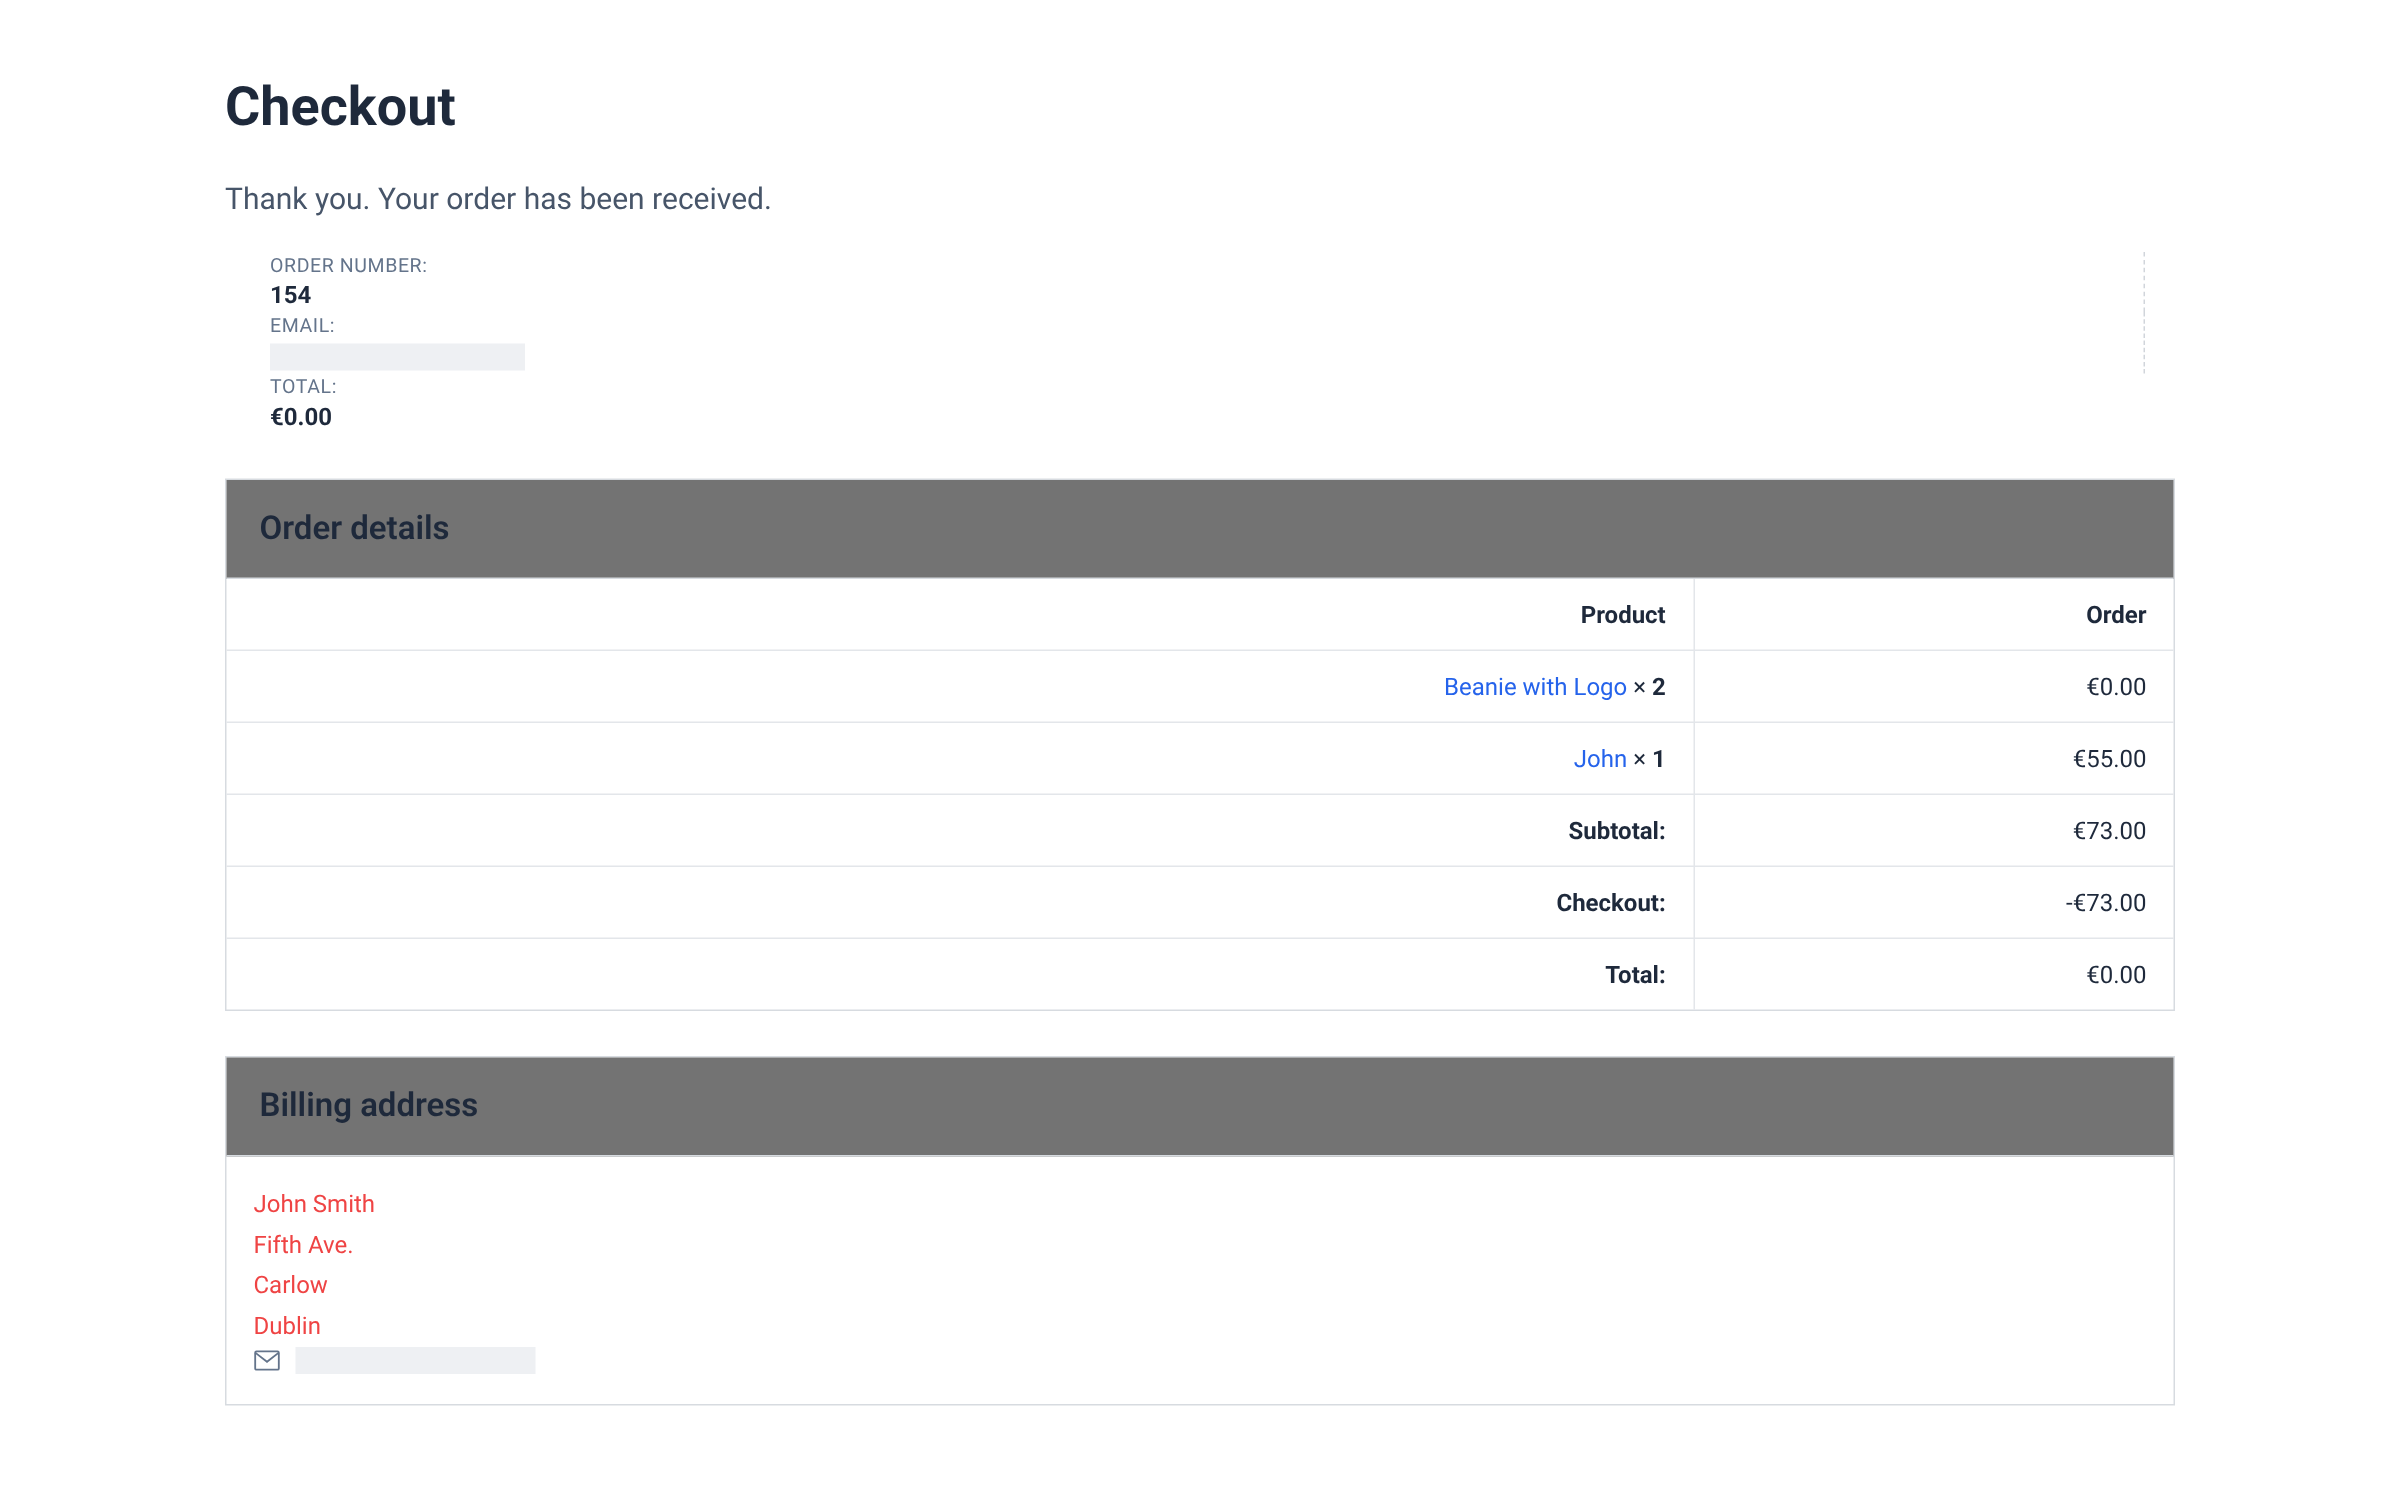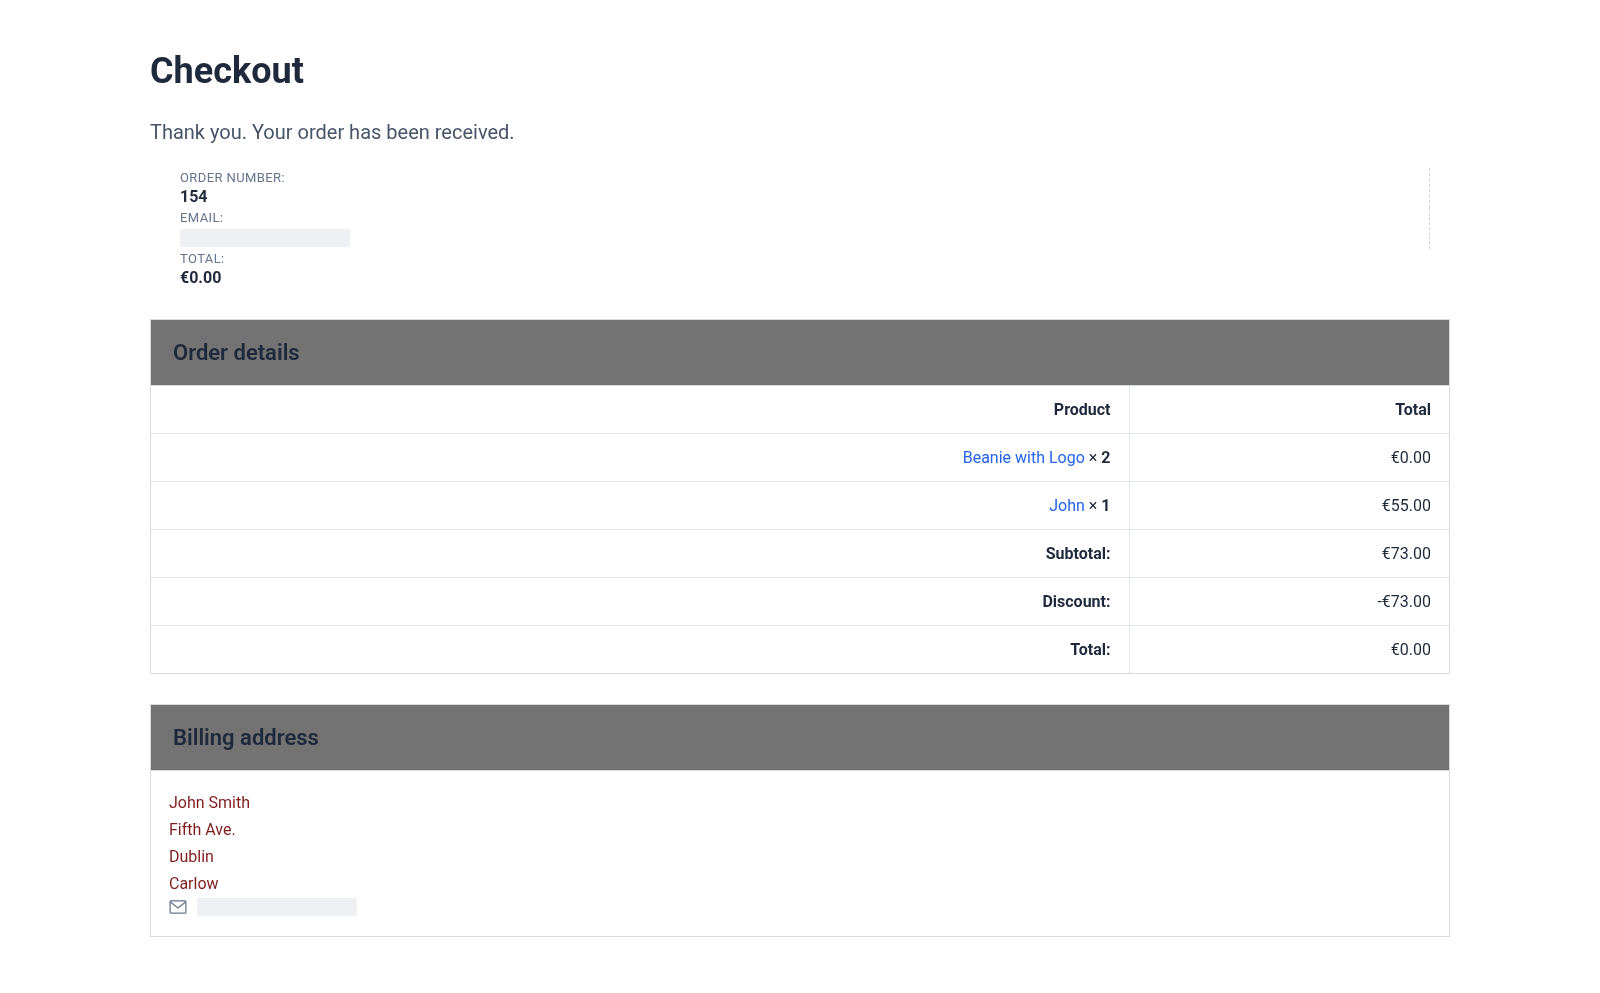--- a/index.html
+++ b/index.html
@@ -91,21 +91,21 @@
       text-decoration: none;
     }
     .qty {
       color: #1e293b;
     }
     .qty strong { font-weight: 700; }
     td.total-col, th.total-col { width: 320px; }
     .footer-label { font-weight: 700; color: #1e293b; }
     .billing-body {
       padding: 18px 18px 20px 18px;
-      color: #7f1d1d;
+      color: #ef4444;
       line-height: 1.7;
     }
     .mail-row { display: flex; align-items: center; gap: 10px; }
     .mail-icon {
       width: 18px; height: 14px;
       display: inline-block;
       position: relative;
     }
     .mail-icon svg { width: 18px; height: 14px; display: block; }
     .mail-redact {
@@ -135,21 +135,21 @@
     <div class="summary-value">€0.00</div>
   </div>
 </div>
 
 <div class="panel">
   <div class="panel-header">Order details</div>
   <table class="order-details">
     <thead>
       <tr>
         <th>Product</th>
-        <th class="total-col">Total</th>
+        <th class="total-col">Order</th>
       </tr>
     </thead>
     <tbody>
       <tr>
         <td>
           <a href="#" class="product-link">Beanie with Logo</a>
           <span class="qty"> × <strong>2</strong></span>
         </td>
         <td class="total-col">€0.00</td>
       </tr>
@@ -158,38 +158,38 @@
           <a href="#" class="product-link">John</a>
           <span class="qty"> × <strong>1</strong></span>
         </td>
         <td class="total-col">€55.00</td>
       </tr>
       <tr>
         <td class="footer-label">Subtotal:</td>
         <td class="total-col">€73.00</td>
       </tr>
       <tr>
-        <td class="footer-label">Discount:</td>
+        <td class="footer-label">Checkout:</td>
         <td class="total-col">-€73.00</td>
       </tr>
       <tr>
         <td class="footer-label">Total:</td>
         <td class="total-col">€0.00</td>
       </tr>
     </tbody>
   </table>
 </div>
 
 <div class="panel">
   <div class="panel-header">Billing address</div>
   <div class="billing-body">
     <div>John Smith</div>
     <div>Fifth Ave.</div>
+    <div>Carlow</div>
     <div>Dublin</div>
-    <div>Carlow</div>
     <div class="mail-row">
       <span class="mail-icon">
         <svg viewBox="0 0 20 16" fill="none" stroke="#64748b" stroke-width="1.4">
           <rect x="1" y="1" width="18" height="14" rx="1"></rect>
           <path d="M1 2 L10 9 L19 2"></path>
         </svg>
       </span>
       <span class="mail-redact"></span>
     </div>
   </div>

